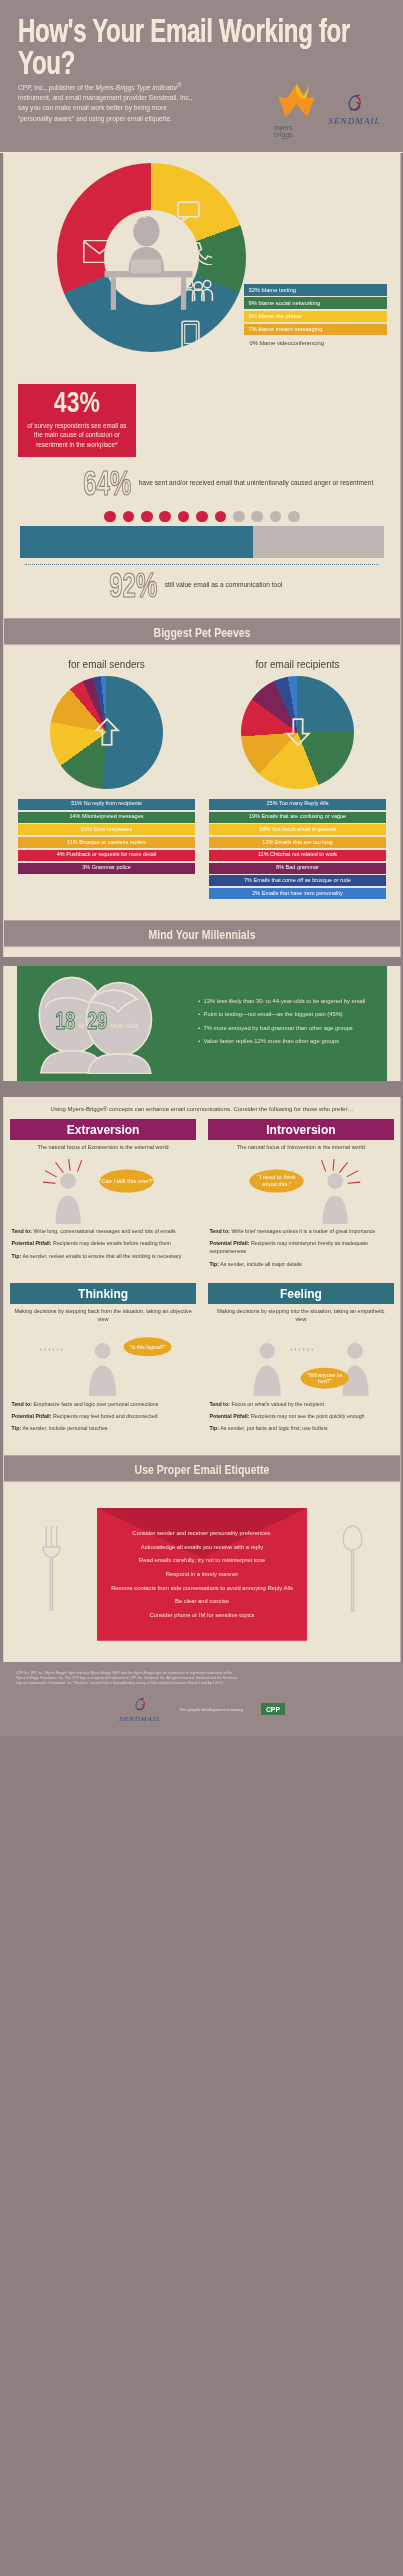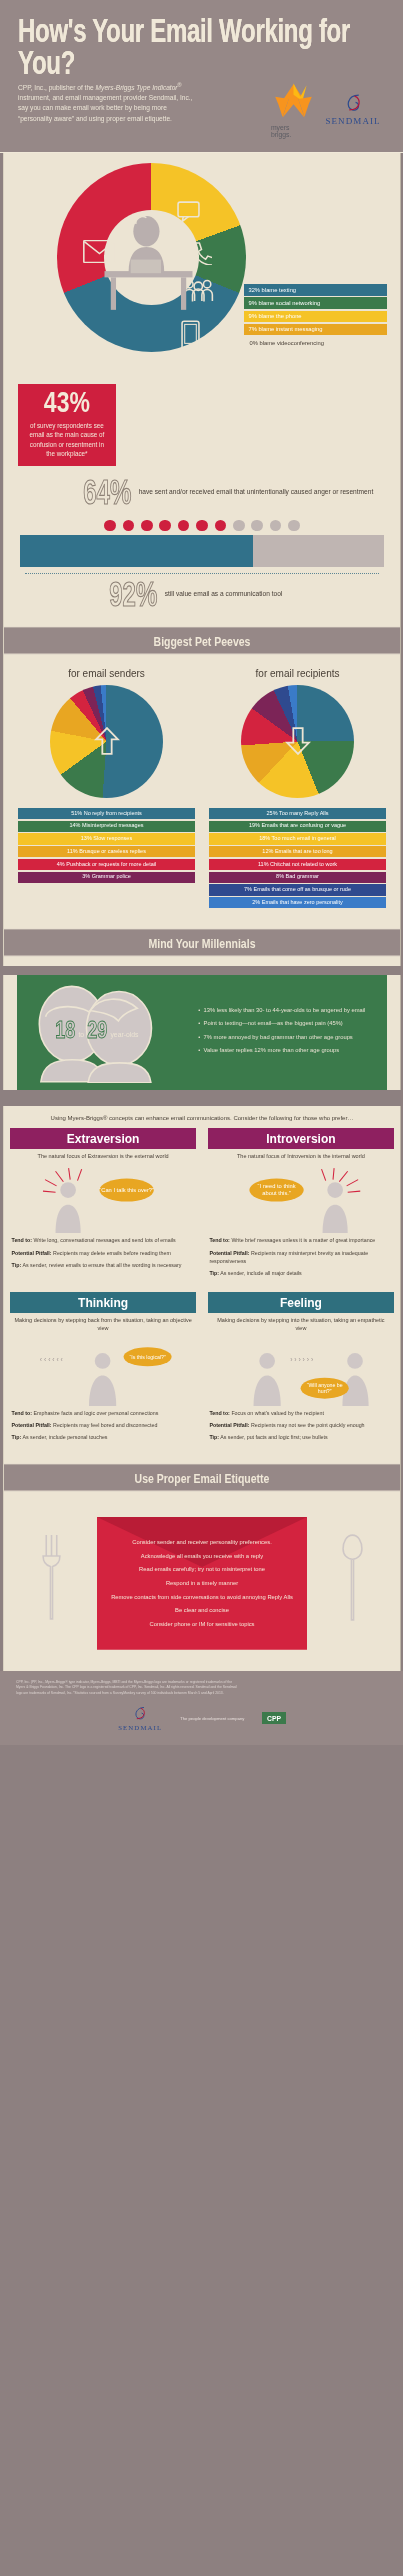--- a/index.html
+++ b/index.html
@@ -23,21 +23,21 @@
   }
   .header-body { display: flex; align-items: flex-start; margin-top: 18px; }
   .intro-text {
     width: 184px; color: #ece5d6; font-size: 6.6px; line-height: 1.55;
   }
   .intro-text i { font-style: italic; }
   .logos { flex: 1; display: flex; align-items: center; justify-content: flex-end; gap: 9.5px; padding-right: 5.3px; }
   .mb-logo { text-align: center; }
   .mb-logo .mbname { font-size: 6.8px; color: #5c5c63; line-height: 1.05; text-align: left; margin-top: 1.1px;}
   .sm-logo { text-align: center; }
-  .sm-logo .smname { font-family: "Liberation Serif", serif; font-size: 9px; letter-spacing: 1.1px; color: #2d4b8e; }
+  .sm-logo .smname { font-family: "Liberation Serif", serif; font-size: 9px; letter-spacing: 1.1px; color: #2d4b8e; font-style: italic; }
 
   
   .panel { background: #ece4d3; margin: 0 3.2px; border-left: 1.6px solid #d9d1c0; border-right: 1.6px solid #bdb4a6; position: relative; }
   .band {
     background: #968887; color: #f0e8d8; text-align: center;
     font-family: "Liberation Sans Narrow", "Liberation Sans", sans-serif;
     font-size: 10.5px; font-weight: bold; padding: 4.7px 0;
     border-top: 1.1px solid #f0e8d8; border-bottom: 1.1px solid #f0e8d8;
     letter-spacing: 0px;
     transform: scaleY(1.25);
@@ -66,21 +66,21 @@
     position: absolute; left: 92px; top: 50px; width: 105px; height: 110px; z-index: 4;
   }
   .legend-block { position: absolute; right: 12.6px; top: 131px; width: 143px; z-index: 6;}
   .legend-row {
     font-size: 5.8px; color: #fff; padding: 1.6px 4.2px; margin-bottom: 1.6px; line-height: 1.45;
   }
   .legend-row.plain { color: #4a4138; background: transparent; padding-left: 5.3px; }
 
   
   .stat43 {
-    position: relative; margin: 4.2px 0 0 13.7px; width: 98px; background: #ce1f3e;
+    position: relative; margin: 4.2px 0 0 13.7px; width: 118px; background: #ce1f3e;
     color: #f4e9d9; padding: 7.4px 7.4px 8.4px 7.4px; text-align: center;
   }
   .bignum {
     font-family: "Liberation Sans Narrow", "Liberation Sans", sans-serif;
     font-size: 23px; font-weight: bold; line-height: 1; transform: scaleY(1.3);
     display: block; margin-bottom: 7.4px;
   }
   .stat43 p { font-size: 6.3px; line-height: 1.45; }
   .stat64 { display: flex; align-items: center; gap: 7.4px; margin: 13.7px 0 0 79px; }
   .outline-num {

